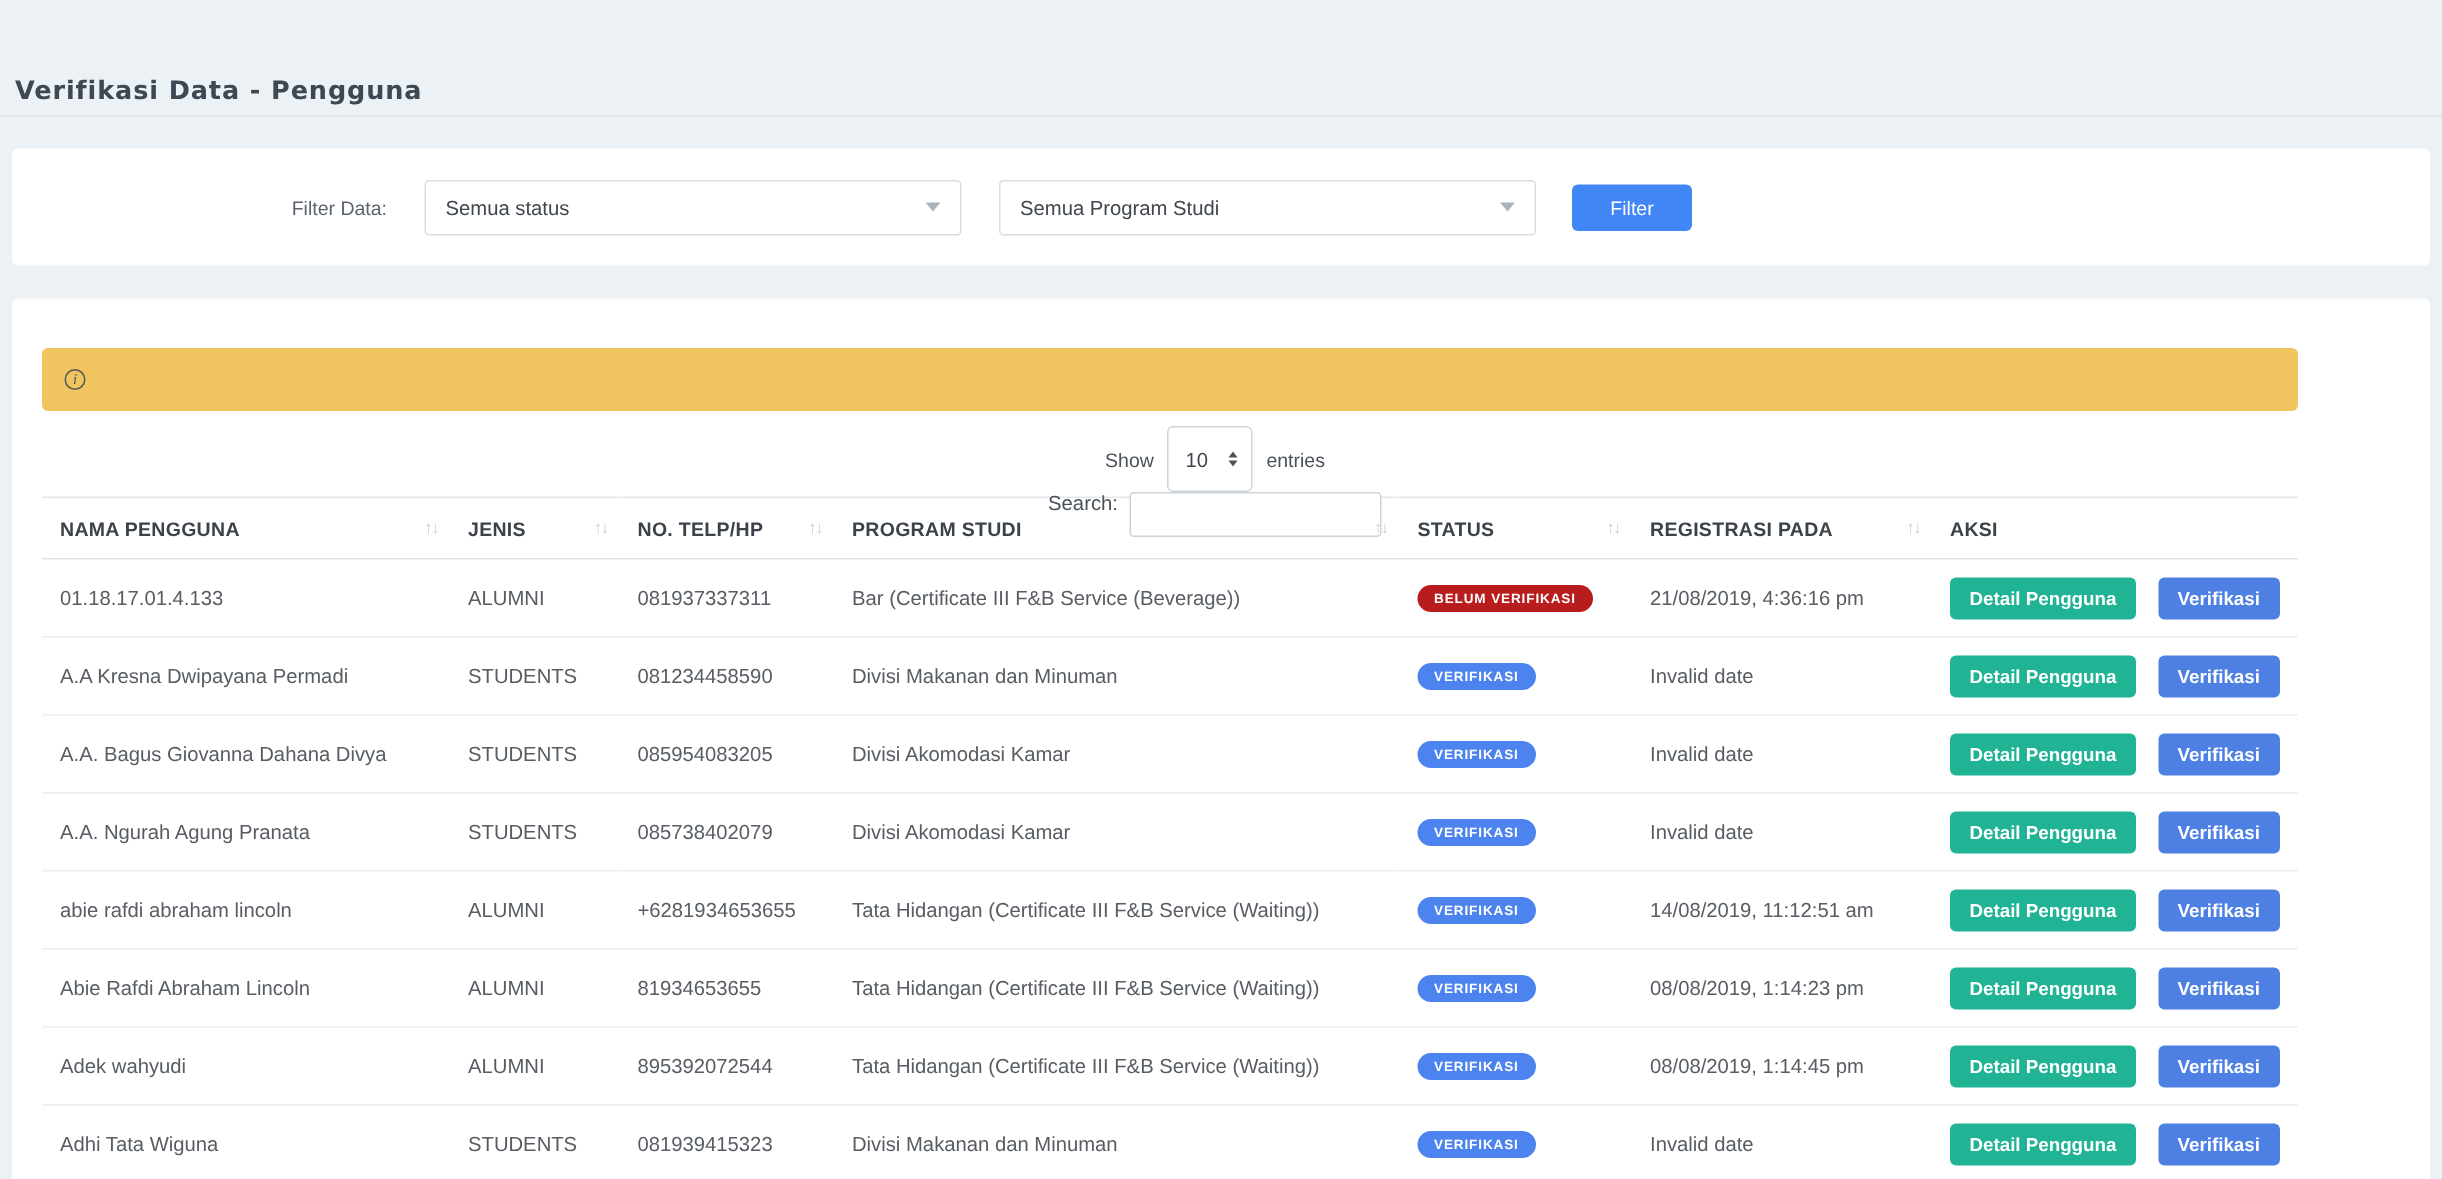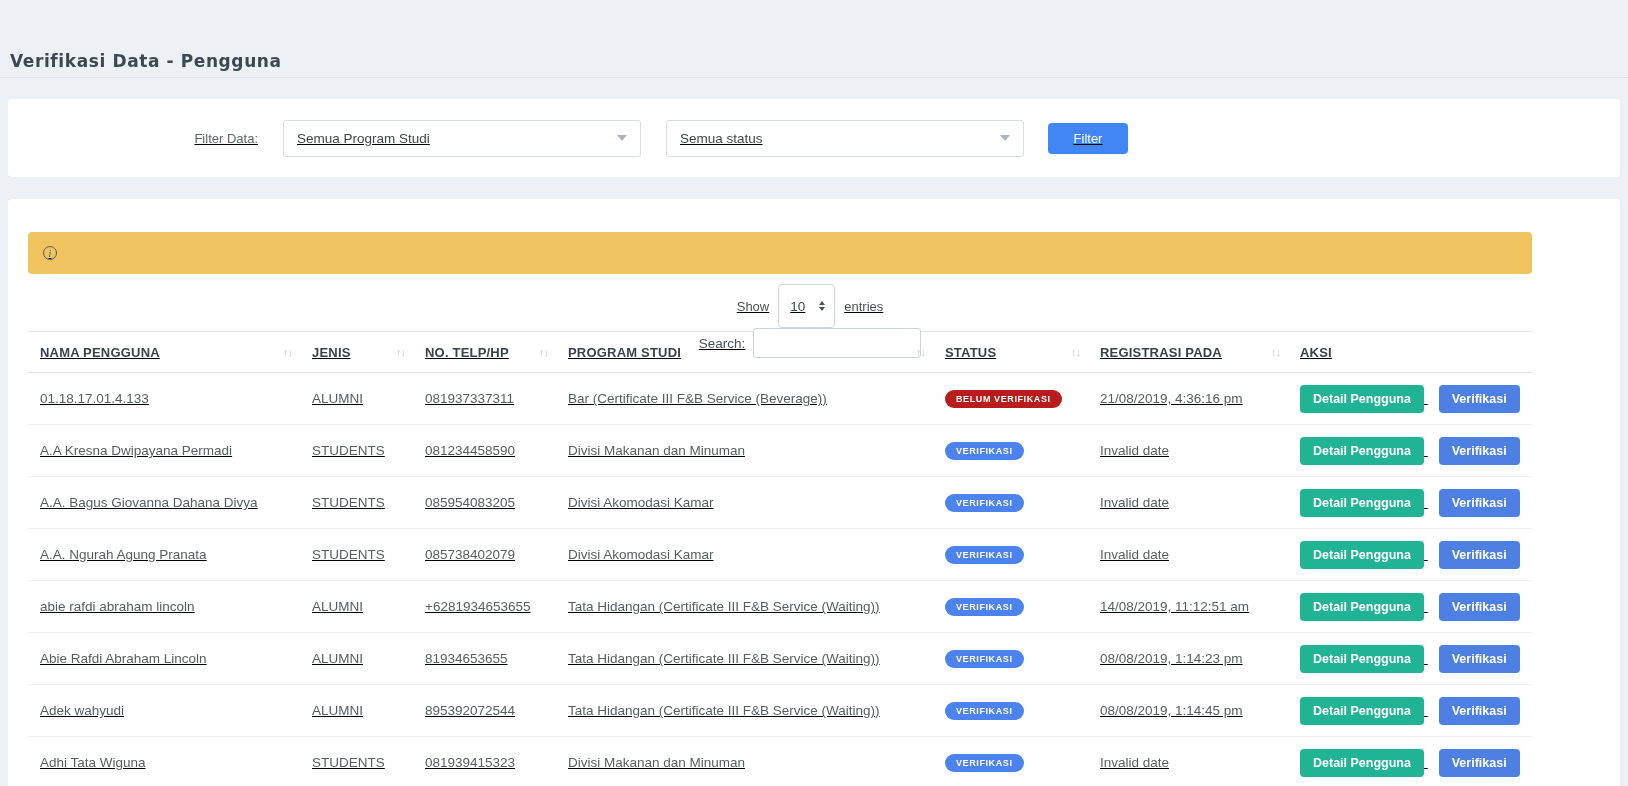--- a/index.html
+++ b/index.html
@@ -6,21 +6,21 @@
   html,body { width:1628px; height:786px; }
   body { font-family:"Liberation Sans", sans-serif; background:#ebf1f4; overflow:hidden; }
   .viewport { width:1628px; height:786px; position:relative; overflow:hidden; }
 
   
   .page-header { height:34px; display:flex; align-items:center; padding-left:10px;
                  border-bottom:1px solid #dee6ec;margin-top:44px; }
   .page-title { font-family:"DejaVu Sans", sans-serif; font-size:17px; font-weight:bold;
                 color:#3d4852; letter-spacing:.6px; }
 
-  .card { background:#ffffff; border-radius:4px; margin:16px 8px;text-decoration:underline; }
+  .card { background:#ffffff; border-radius:4px; margin:16px 8px; }
 
   
   .filter-card { margin-top:21px; height:78px; display:flex; align-items:center; padding-left:184px; }
   .filter-label { width:66px; text-align:right; color:#5a646e; font-size:13px; flex:none; }
   .select { width:358px; height:37px; border:1px solid #d7dde3; border-radius:3px; margin-left:25px;
             display:flex; align-items:center; justify-content:space-between; padding:0 13px;
             font-size:13.5px; color:#3f454c; background:#fff; cursor:pointer; }
   .caret { width:0; height:0; border-left:5px solid transparent; border-right:5px solid transparent;
            border-top:6px solid #aab4bd; }
   .btn-filter { margin-left:24px; width:80px; height:31px; background:#4285f4; color:#fff; border:none;
@@ -36,21 +36,21 @@
 
   .controls { margin-top:10px; height:31px; display:flex; align-items:center; justify-content:space-between;flex-direction:column; }
   .show-entries { display:flex; align-items:center; gap:9px; font-size:13px; color:#4a5158; }
   .entries-select { width:57px; height:44px; border:1px solid #cfd6dc; border-radius:4px; background:#fff;
                     display:flex; align-items:center; justify-content:space-between;
                     padding:0 9px 0 11px; font-size:13.5px; color:#3f454c; cursor:pointer; }
   .updown { display:flex; flex-direction:column; gap:2px; }
   .updown i { display:block; width:0; height:0; border-left:3.5px solid transparent; border-right:3.5px solid transparent; }
   .updown .up { border-bottom:4px solid #4a5158; }
   .updown .down { border-top:4px solid #4a5158; }
-  .search-box { display:flex; align-items:center; gap:8px; font-size:13.5px; color:#4a5158; }
+  .search-box { display:flex; align-items:flex-start; gap:8px; font-size:13.5px; color:#4a5158; }
   .search-box input { width:168px; height:30px; border:1px solid #ccd3d9; border-radius:3px;
                       padding:0 8px; font-size:13px; color:#3f454c; outline:none; }
 
   table { border-collapse:collapse; table-layout:fixed; width:1504px; margin-top:16px; }
   col.c-nama{width:272px;} col.c-jenis{width:113px;} col.c-telp{width:143px;}
   col.c-program{width:377px;} col.c-status{width:155px;} col.c-registrasi{width:200px;} col.c-aksi{width:244px;}
   thead th { height:41px; border-top:1px solid #e3e7ea; border-bottom:1px solid #e0e4e7;
              text-align:left; font-size:13px; color:#3b4249; padding:0 12px; position:relative;
              letter-spacing:.2px; cursor:pointer; white-space:nowrap; }
   .sort-icons { position:absolute; right:8px; top:50%; transform:translateY(-50%);
@@ -71,25 +71,25 @@
 
 <div class="viewport">
 
   <header class="page-header">
     <h1 class="page-title">Verifikasi Data - Pengguna</h1>
   </header>
 
   <section class="card filter-card">
     <span class="filter-label">Filter Data:</span>
     <div class="select">
+      <span>Semua status</span>
+      <span class="caret"></span>
+    </div>
+    <div class="select">
       <span>Semua Program Studi</span>
-      <span class="caret"></span>
-    </div>
-    <div class="select">
-      <span>Semua status</span>
       <span class="caret"></span>
     </div>
     <button class="btn-filter">Filter</button>
   </section>
 
   <section class="card table-card">
 
     <div class="banner">
       <span class="info-icon">i</span>
     </div>

